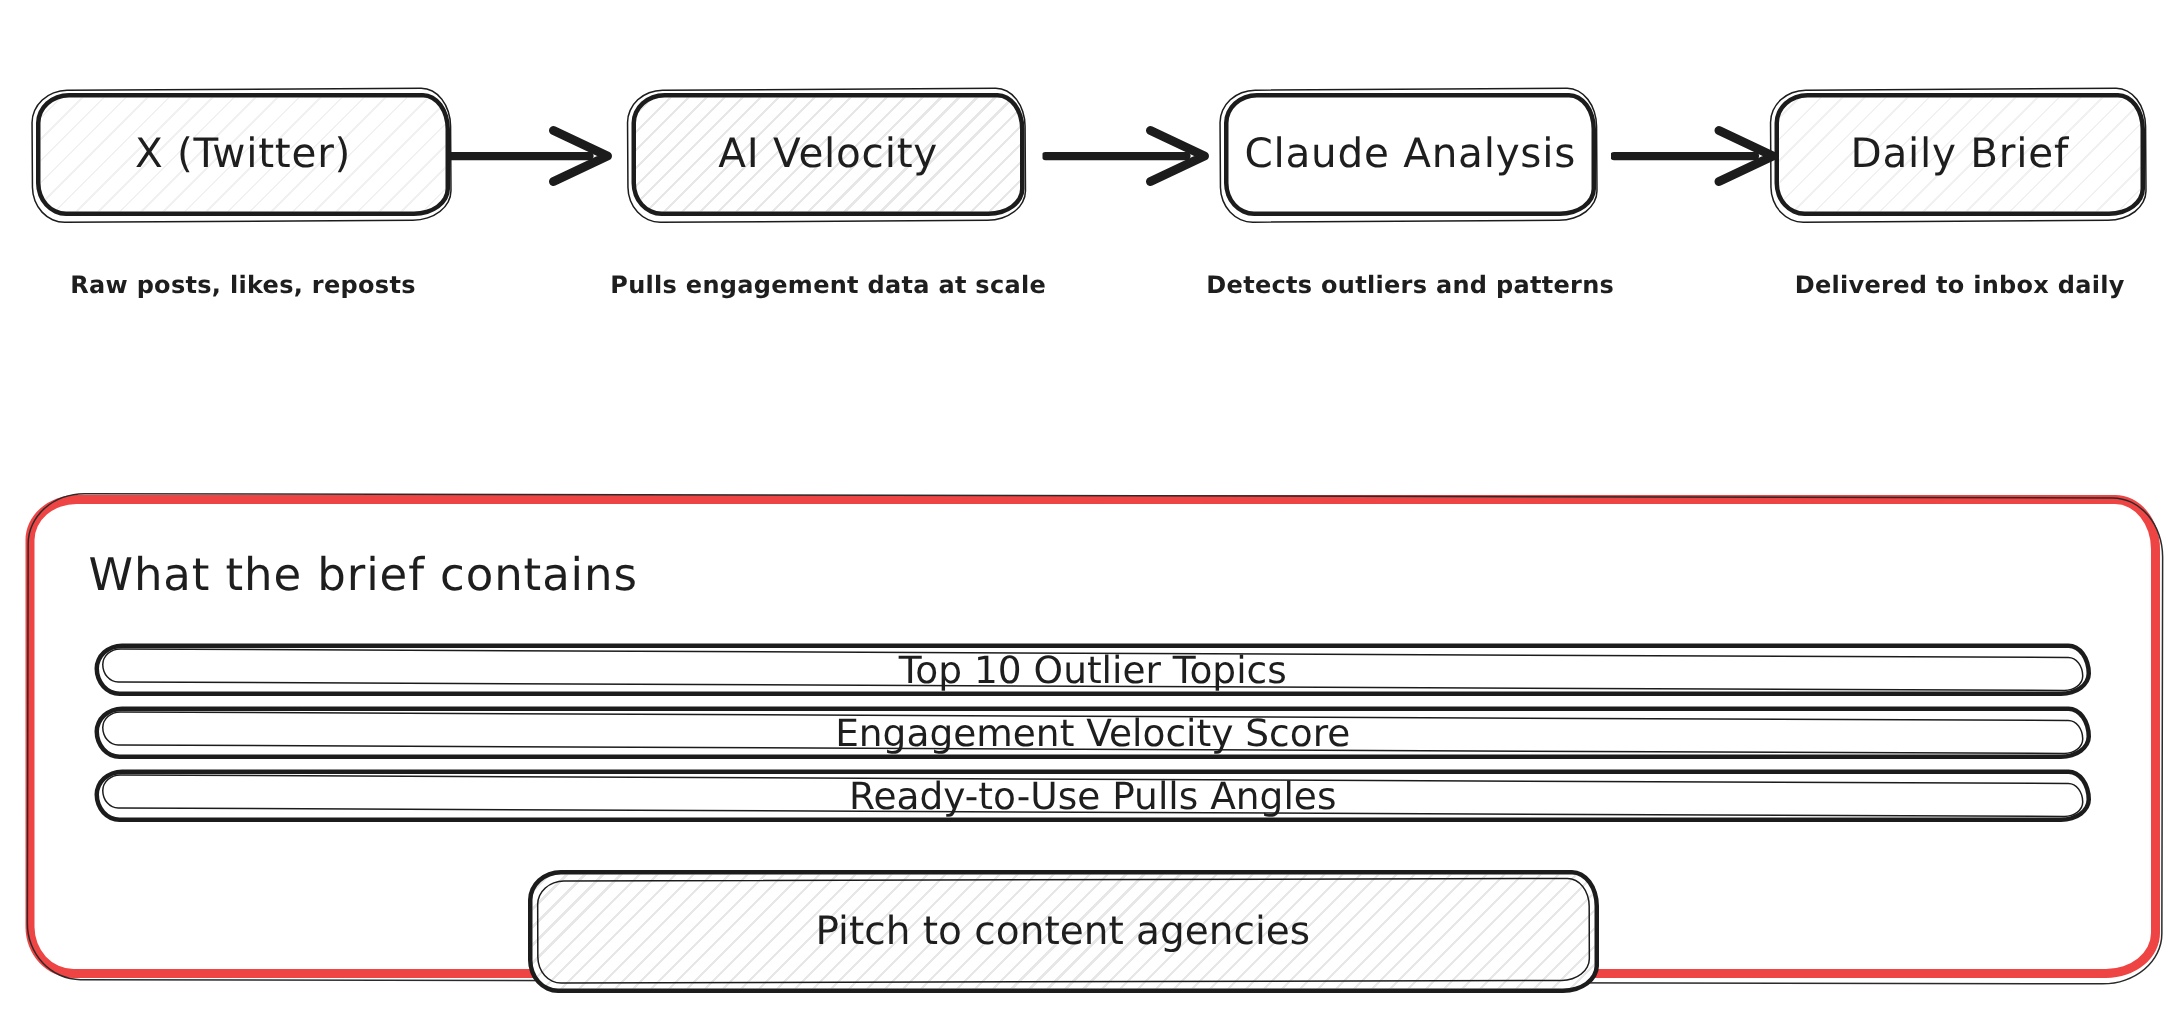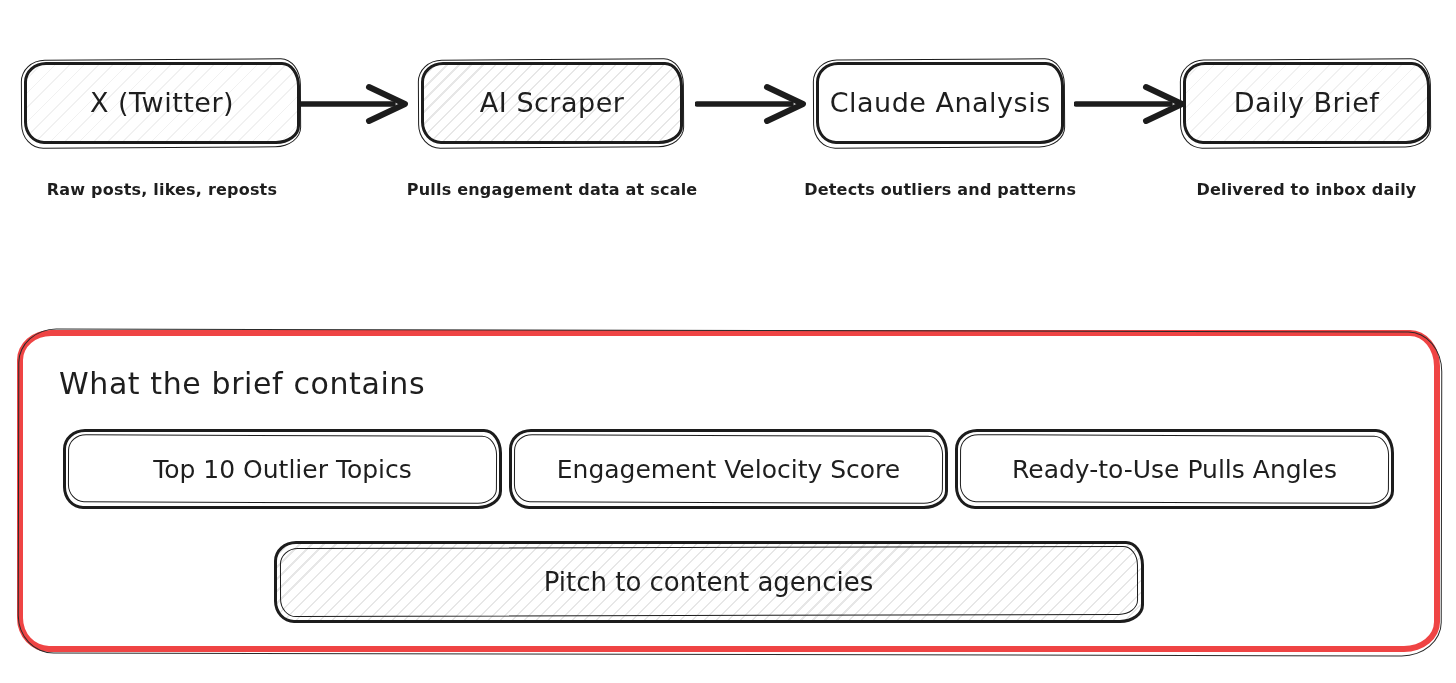--- a/index.html
+++ b/index.html
@@ -101,40 +101,41 @@
   .brief-title {
     font-size: 30px;
     letter-spacing: 0.6px;
     margin-left: 12px;
   }
   .brief-row {
     margin-top: 28px;
     display: flex;
     gap: 7px;
     padding: 0 16px;
+    flex-direction: column;
   }
   .item-box {
     flex: 1 1 0;
     height: 80px;
     font-size: 25px;
     white-space: nowrap;
   }
   .item-box::before {
     inset: 3px 2px 3px 2px;
     border-width: 1.6px;
     border-radius: 18px 15px 19px 16px / 16px 19px 15px 18px;
     transform: rotate(0.25deg);
   }
   .brief-footer-row {
     margin-top: 32px;
     display: flex;
     justify-content: center;
   }
   .footer-box {
-    width: 870px;
+    width: 714px;
     height: 82px;
     font-size: 26px;
     margin-left: -40px;
   }
   .footer-box::before {
     inset: 3px 3px 4px 3px;
     border-width: 1.6px;
     border-radius: 18px 15px 19px 16px / 16px 19px 15px 18px;
     transform: rotate(-0.15deg);
   }
@@ -151,21 +152,21 @@
     <div class="caption">Raw posts, likes, reposts</div>
   </div>
 
   <svg class="arrow" width="112" height="42" viewBox="0 0 112 42">
     <line x1="2" y1="21" x2="96" y2="21" stroke="#1c1c1c" stroke-width="5.5" stroke-linecap="round"></line>
     <polyline points="72,4 108,21 72,38" fill="none" stroke="#1c1c1c" stroke-width="6" stroke-linecap="round" stroke-linejoin="round"></polyline>
   </svg>
 
   <div class="node">
     <div class="sketch-box node-box w2 hatch">
-      <span class="lbl">AI Scraper</span>
+      <span class="lbl">AI Velocity</span>
     </div>
     <div class="caption">Pulls engagement data at scale</div>
   </div>
 
   <svg class="arrow" width="112" height="42" viewBox="0 0 112 42">
     <line x1="2" y1="21" x2="96" y2="21" stroke="#1c1c1c" stroke-width="5.5" stroke-linecap="round"></line>
     <polyline points="72,4 108,21 72,38" fill="none" stroke="#1c1c1c" stroke-width="6" stroke-linecap="round" stroke-linejoin="round"></polyline>
   </svg>
 
   <div class="node">

